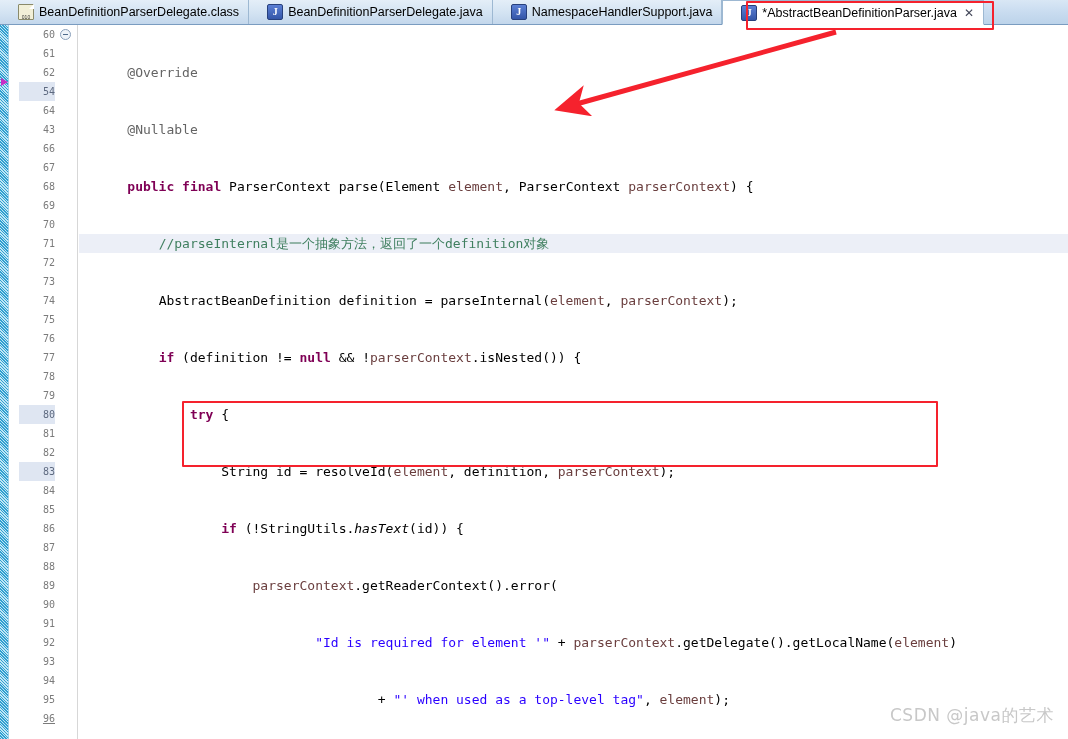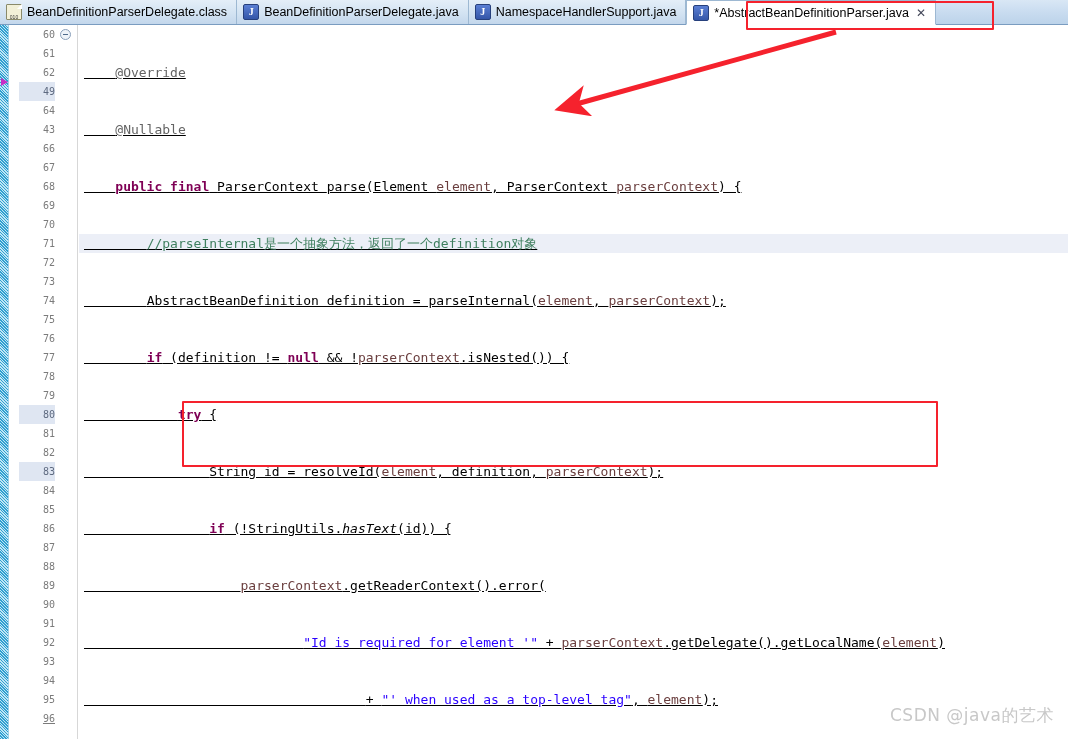--- a/index.html
+++ b/index.html
@@ -16,21 +16,21 @@
     position:absolute;left:0;top:0;width:1068px;height:25px;
     background:linear-gradient(to bottom,#d9e7f5 0%,#c9dcf0 50%,#bcd3ea 100%);
     border-bottom:1px solid #7a9cc0;
     display:flex;align-items:flex-end;
     box-sizing:border-box;
   }
   .tab{
     position:relative;
     height:24px;
     display:flex;align-items:center;
-    padding:0 9px 0 6px;
+    padding:0 9px 0 18px;
     font-size:12.5px;
     color:#000;
     white-space:nowrap;
     box-sizing:border-box;
     border-right:1px solid #9db8d2;
   }
   .tab.inactive{
     background:linear-gradient(to bottom,#e4eef8 0%,#d3e3f2 55%,#c3d7ec 100%);
   }
   .tab.active{
@@ -132,21 +132,21 @@
   
   .code{
     position:absolute;left:79px;top:0;right:0;height:714px;
     background:#ffffff;
     font-family:"DejaVu Sans Mono","Liberation Mono",monospace;
     font-size:13px;
     line-height:19px;
     white-space:pre;
     overflow:hidden;
   }
-  .cl{height:19px;line-height:19px;padding-left:5px;position:relative;text-decoration:underline;}
+  .cl{height:19px;line-height:19px;padding-left:17px;position:relative;}
   .cl.hl63{background:#eceff7;}
 
   
   .kw   {color:#7f0055;font-weight:bold;}
   .ann  {color:#646464;}
   .cmt  {color:#3f7f5f;}
   .str  {color:#2a00ff;}
   .par  {color:#6a3e3e;}
   .mstat{font-style:italic;color:#000;}
   .pln  {color:#000000;}
@@ -208,21 +208,21 @@
 
     <div class="markbar">
       <div class="mark-arrow"></div>
     </div>
 
     <div class="gutter">
       <div class="fold" style="top:4px;"></div>
       <div class="gln" style="top:0px;">60</div>
       <div class="gln" style="top:19px;">61</div>
       <div class="gln" style="top:38px;">62</div>
-      <div class="gln hl" style="top:57px;">49</div>
+      <div class="gln hl" style="top:57px;">54</div>
       <div class="gln" style="top:76px;">64</div>
       <div class="gln" style="top:95px;">43</div>
       <div class="gln" style="top:114px;">66</div>
       <div class="gln" style="top:133px;">67</div>
       <div class="gln" style="top:152px;">68</div>
       <div class="gln" style="top:171px;">69</div>
       <div class="gln" style="top:190px;">70</div>
       <div class="gln" style="top:209px;">71</div>
       <div class="gln" style="top:228px;">72</div>
       <div class="gln" style="top:247px;">73</div>

